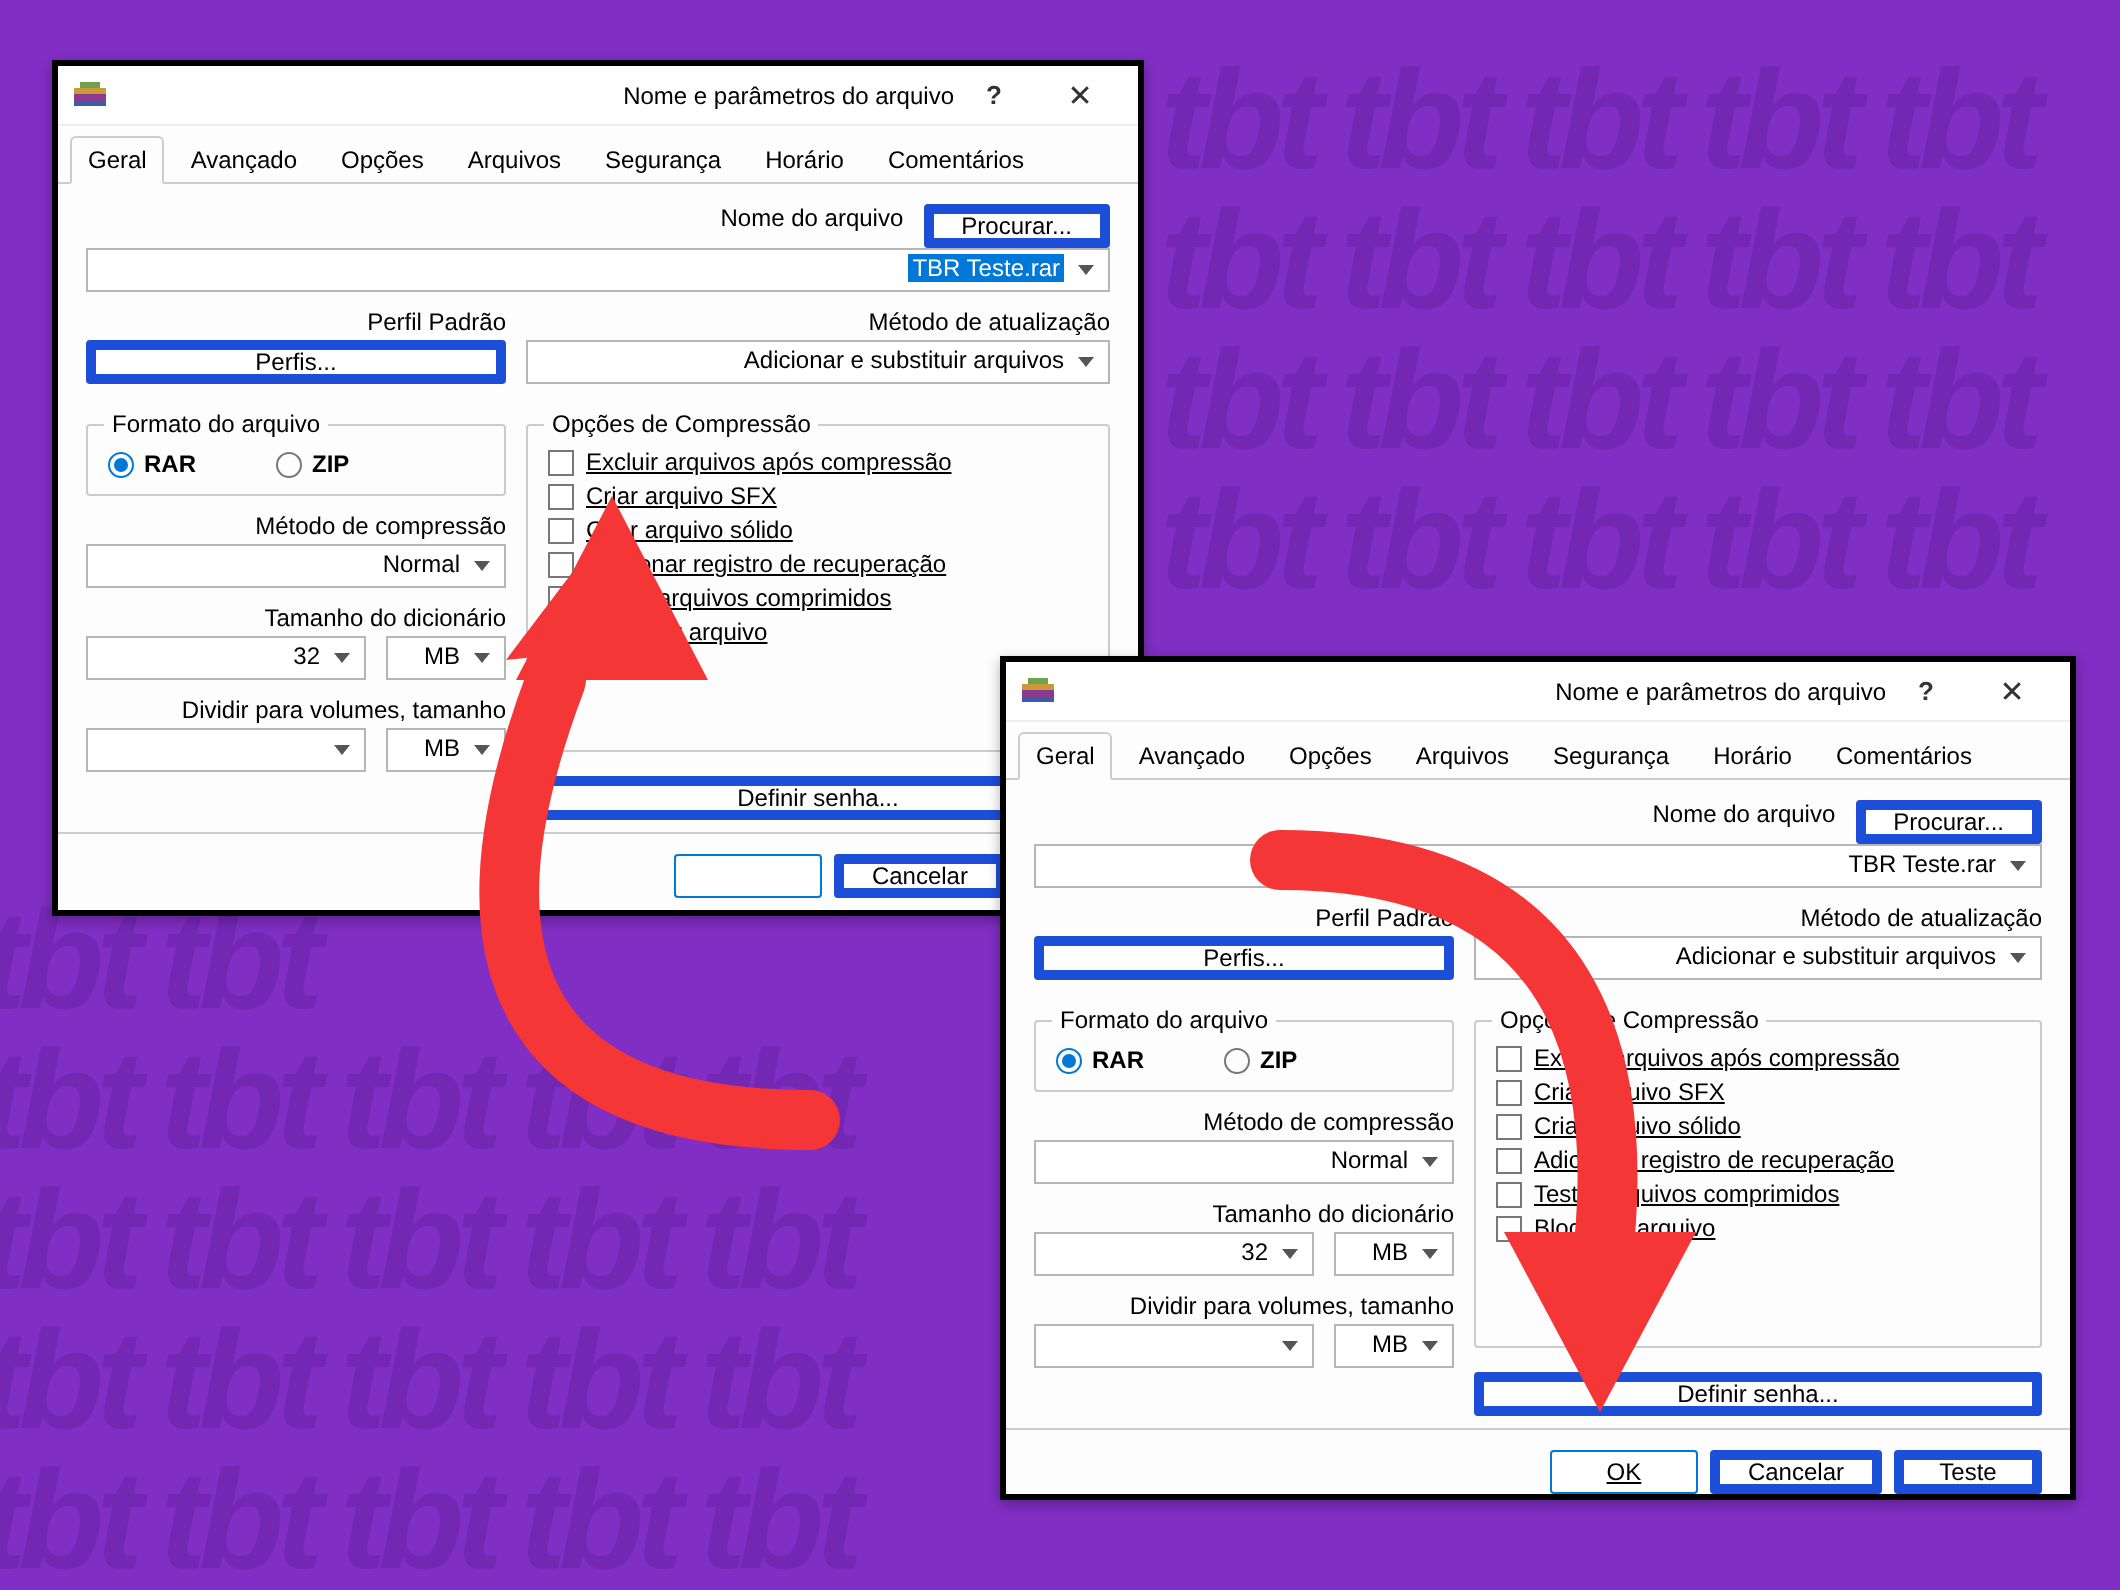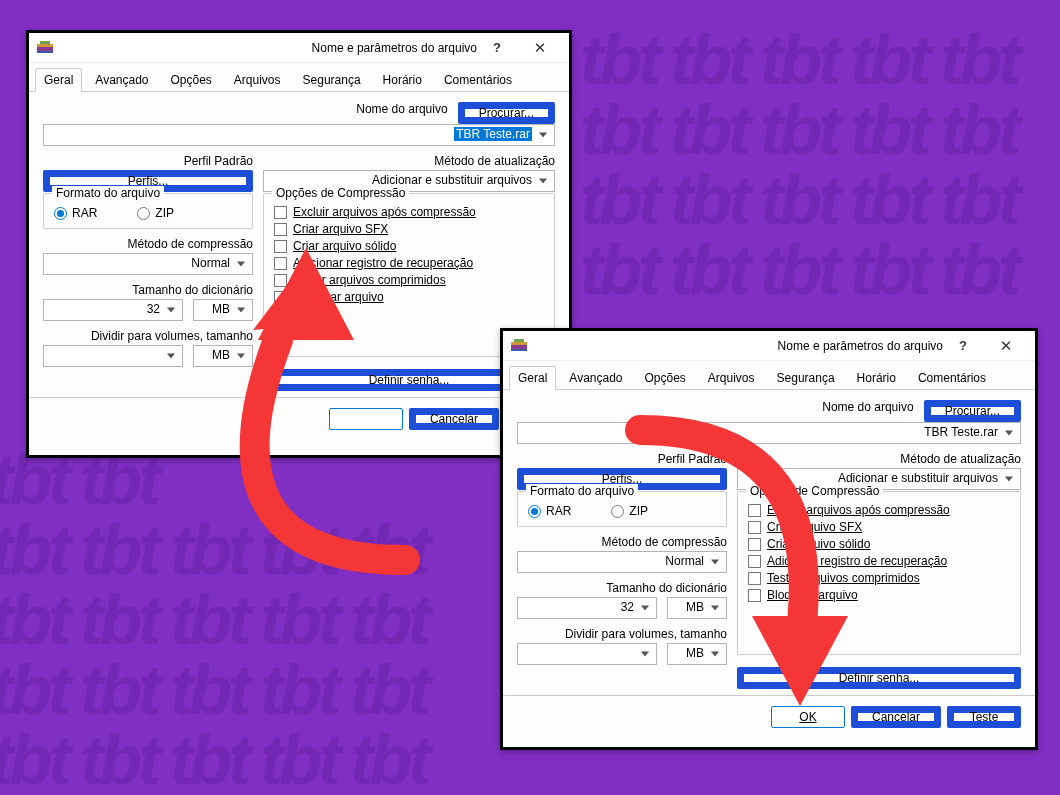--- a/index.html
+++ b/index.html
@@ -103,45 +103,45 @@
     border-right: 4px solid transparent;
     border-top: 5px solid #555;
   }
   .text-sel {
     background: #0078d7; color: #fff;
     padding: 0 2px;
   }
 
   .btn {
     height: 22px;
-    border: 7px solid #1d4ed8;
+    border: 5px solid #1d4ed8;
     background: #fff;
     font-size: 12px;
     padding: 0 14px;
     display: inline-flex; align-items: center; justify-content: center;
     border-radius: 2px;
   }
   .btn.wide { width: 210px; }
   .btn.primary { border: 1px solid #0078d7; text-decoration: underline; }
 
   .group {
     border: 1px solid #ccc;
     border-radius: 2px;
     padding: 8px 10px 8px 10px;
     position: relative;
-    margin-top: 1px;
+    margin-top: 20px;
   }
   .group-title {
     position: absolute;
     top: -8px; left: 8px;
     background: #fdfdfd;
     padding: 0 4px;
     font-size: 12px;
   }
-  .radio-row { display: flex; gap: 40px; margin-top: 4px; }
+  .radio-row { display: flex; gap: 40px; margin-top: 4px; font-weight: bold; }
   .radio { display: flex; align-items: center; gap: 5px; font-size: 12px; }
   .radio .r {
     width: 13px; height: 13px; border: 1px solid #777; border-radius: 50%;
     display: inline-flex; align-items: center; justify-content: center;
   }
   .radio.checked .r { border-color: #0078d7; }
   .radio.checked .r::after {
     content: ""; width: 7px; height: 7px; border-radius: 50%; background: #0078d7;
   }
 

